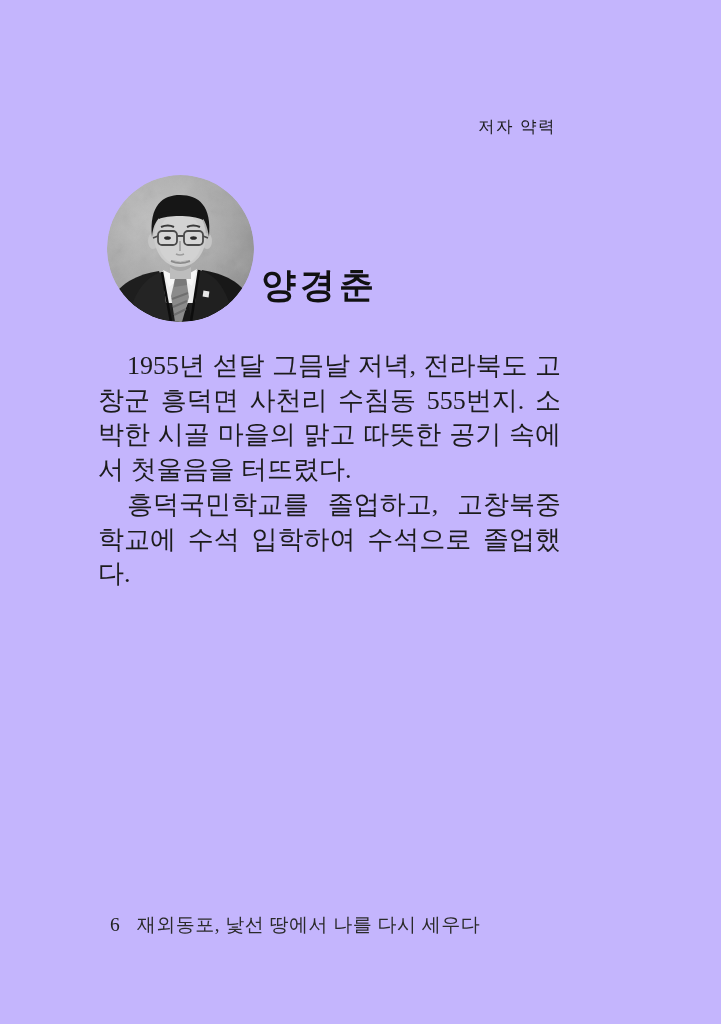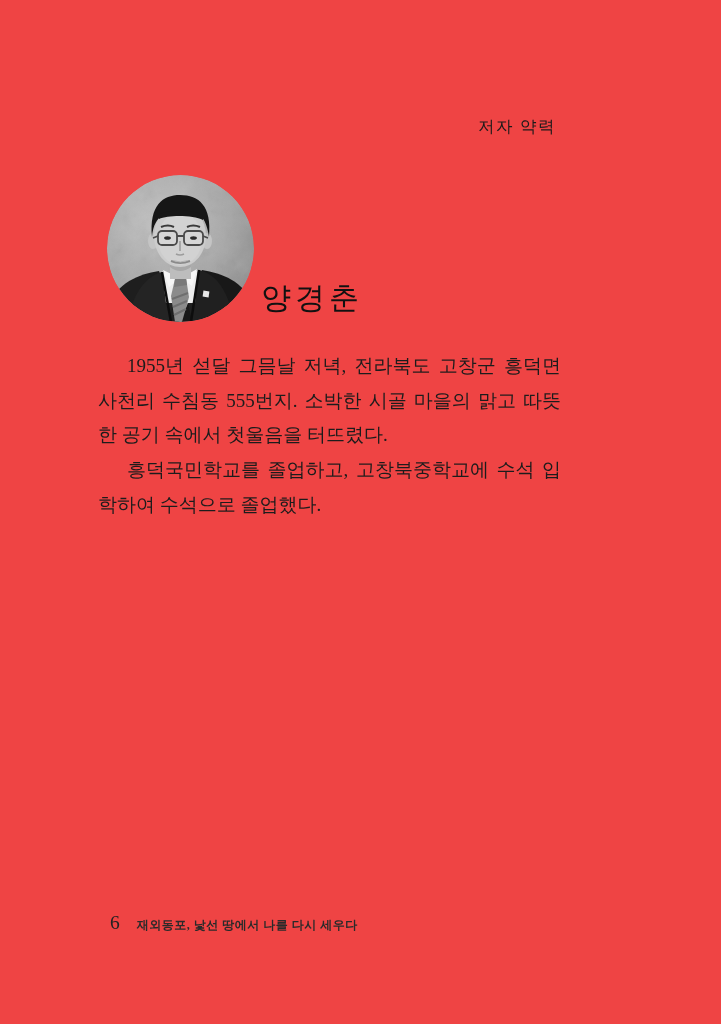--- a/index.html
+++ b/index.html
@@ -3,21 +3,21 @@
 <meta charset="utf-8">
 <style>
   * { margin: 0; padding: 0; box-sizing: border-box; }
   html, body { background: #ffffff; }
   body { font-family: "Liberation Serif", "DejaVu Serif", serif; }
 
   .page {
     position: relative;
     width: 721px;
     height: 1024px;
-    background: #ef4444;
+    background: #c4b5fd;
     overflow: hidden;
   }
 
   
   .running-head {
     position: absolute;
     left: 98px;
     top: 116px;
     width: 458px;
     text-align: right;
@@ -41,34 +41,33 @@
     top: 0;
     width: 147px;
     height: 147px;
     border-radius: 50%;
     overflow: hidden;
   }
   .author-name {
     position: absolute;
     left: 154px;
     top: 87px;
-    font-size: 30px;
-    font-weight: normal;
+    font-size: 35px;
+    font-weight: bold;
     letter-spacing: 4px;
     color: #111111;
-    margin-top: 16px;
   }
 
   
   .bio {
     position: absolute;
     left: 98px;
     top: 349px;
     width: 463px;
-    font-size: 19px;
+    font-size: 26px;
     line-height: 34.7px;
     color: #1c1c1c;
     text-align: justify;
     word-break: break-all;
   }
   .bio p {
     text-indent: 29px;
   }
 
   
@@ -79,24 +78,23 @@
     width: 460px;
     display: flex;
     align-items: baseline;
   }
   .page-number {
     font-size: 19.5px;
     color: #222222;
   }
   .book-title {
     margin-left: 17px;
-    font-size: 12px;
+    font-size: 19px;
     letter-spacing: 0.5px;
     color: #2a2a2a;
-    font-weight: bold;
   }
 </style>
 </head>
 <body>
 
 <div class="page">
 
   <div class="running-head">저자 약력</div>
 
   <div class="author-block">

